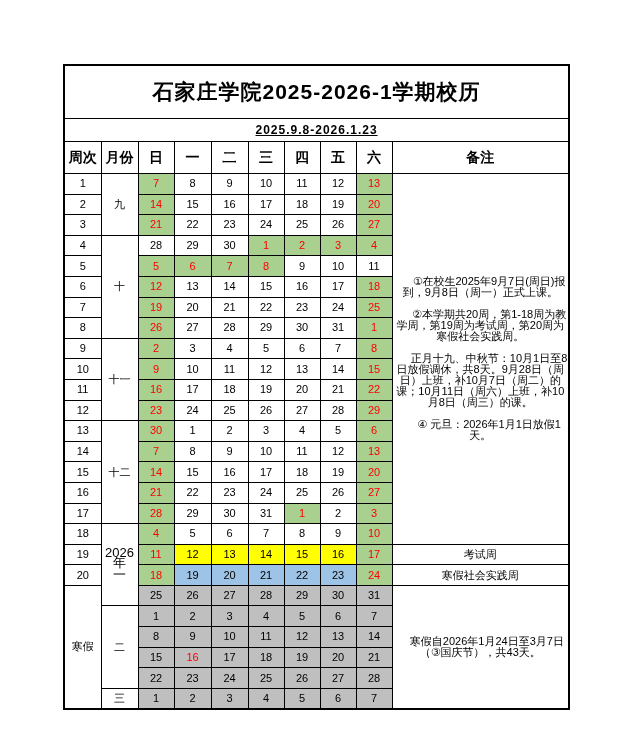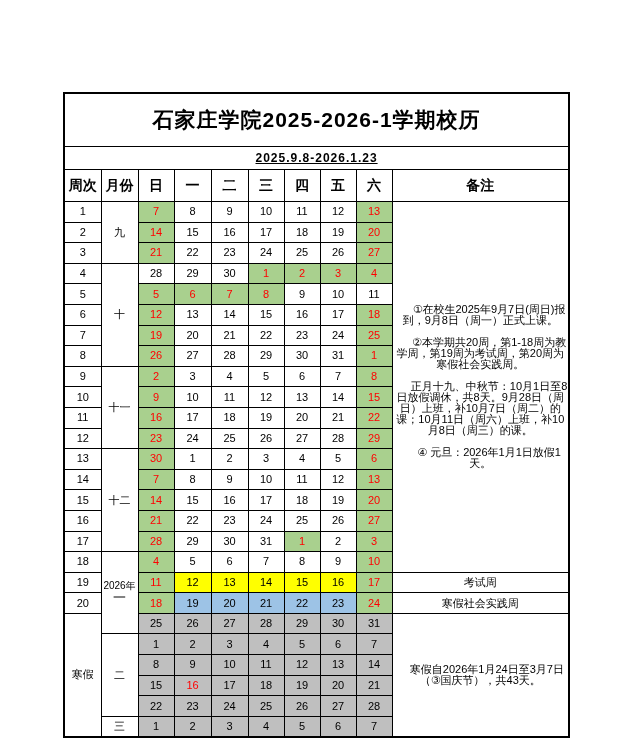--- a/index.html
+++ b/index.html
@@ -7,36 +7,35 @@
     width:628px;height:748px;background:#ffffff;
     font-family:"Liberation Sans","DejaVu Sans",sans-serif;
     -webkit-font-smoothing:antialiased;
   }
   .page{position:relative;width:628px;height:748px;background:#ffffff;overflow:hidden;}
   table.cal{
     position:absolute;left:63px;top:64px;width:505px;
     border-collapse:collapse;table-layout:fixed;
     border:2px solid #000;
     color:#000;
-    margin-top:28px;
   }
   table.cal td,table.cal th{
     border:1px solid #000;
     text-align:center;vertical-align:middle;
     padding:0;overflow:hidden;
     font-weight:normal;
   }
   tr.title-row td{height:52px;font-size:21px;font-weight:bold;letter-spacing:1px;}
   tr.subtitle-row td{height:22px;font-size:12px;font-weight:bold;letter-spacing:1px;text-decoration:underline;}
   tr.header-row td{height:31px;font-size:14px;font-weight:bold;}
   tbody.days tr{height:20.6px;}
   tbody.days td{font-size:11px;line-height:1;}
   td.week-cell{font-size:11px;}
   td.month-cell{font-size:13px;}
-  td.month-cell .prefix{display:block;font-size:10px;line-height:10px;}
+  td.month-cell .prefix{display:block;font-size:13px;line-height:10px;}
   td.month-cell .mlabel{display:block;font-size:13px;line-height:14px;}
   td.winter-cell{font-size:12px;}
   td.notes-cell{
     text-align:justify;vertical-align:middle;
     padding:2px 4px 2px 3px;font-size:10.5px;line-height:1.42;
   }
   td.notes-cell p{margin:11px 0;text-indent:1.6em;}
   td.exam-cell,td.practice-cell{font-size:11.5px;font-weight:bold;}
   td.exam-cell{border-top-width:2px;border-bottom-width:2px;}
   td.practice-cell{border-bottom-width:2px;}

